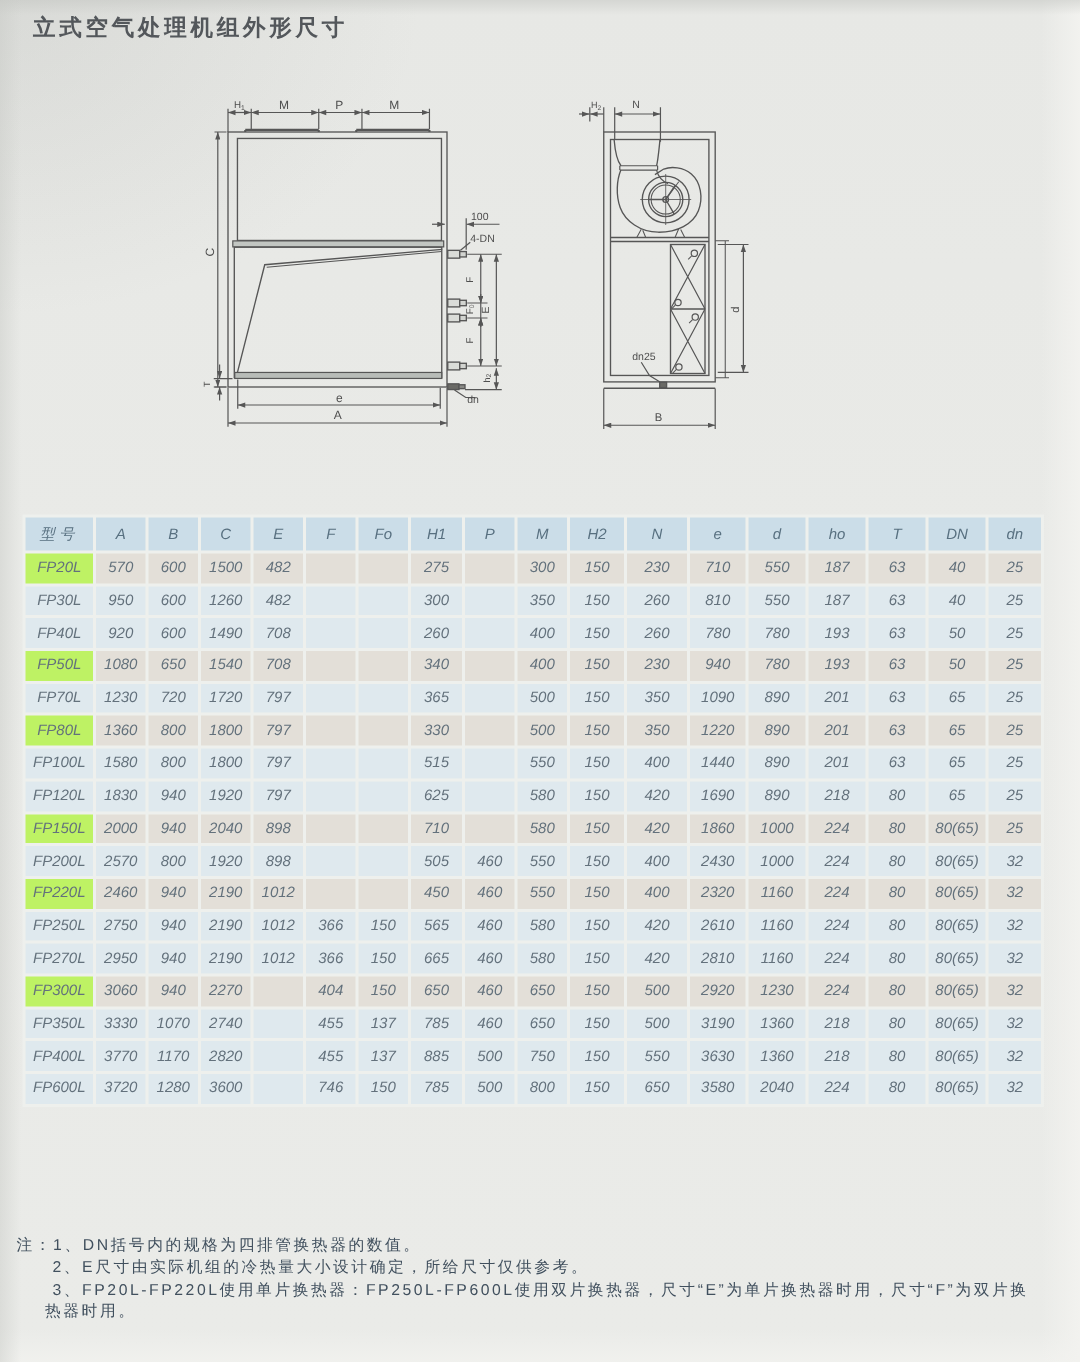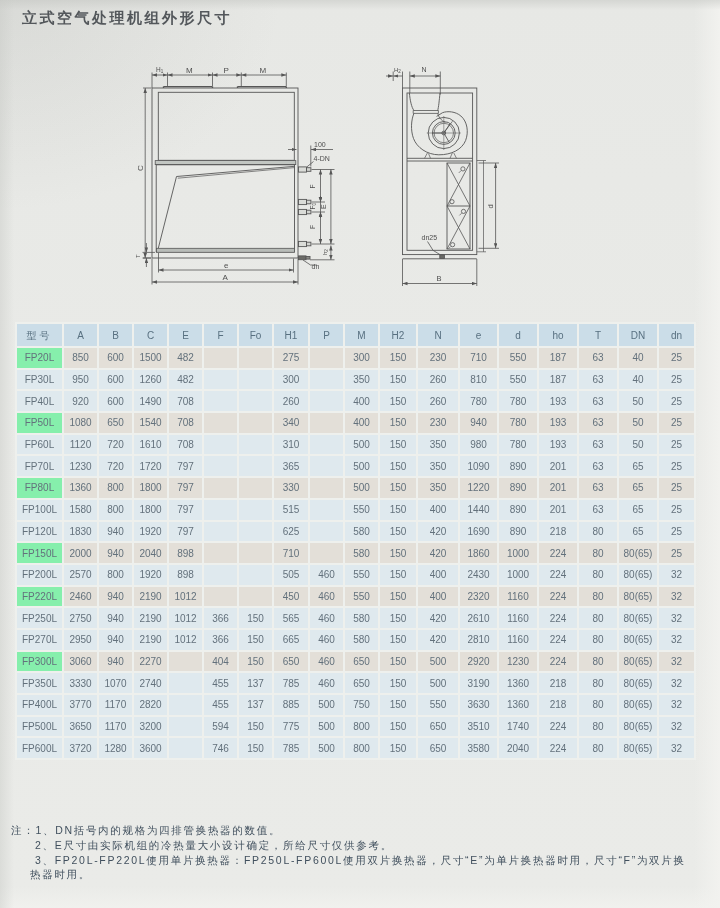--- a/index.html
+++ b/index.html
@@ -9,28 +9,28 @@
        background:#e9eae7;}
   #bg{position:absolute;left:0;top:0;width:720px;height:908px;
       background:
         linear-gradient(90deg, rgba(200,202,198,.45) 0px, rgba(200,202,198,0) 14px),
         linear-gradient(180deg, rgba(195,197,193,.5) 0px, rgba(195,197,193,0) 10px),
         radial-gradient(ellipse 400px 300px at 0% 0%, rgba(180,182,178,.28), rgba(180,182,178,0) 70%),
         linear-gradient(270deg, #f2f2ef 0px, rgba(242,242,239,0) 26px),
         linear-gradient(0deg, rgba(243,243,240,.7) 0px, rgba(243,243,240,0) 22px),
         linear-gradient(180deg,#e7e8e5 0%,#e9eae7 40%,#eaebe8 100%);}
   .t{position:absolute;white-space:nowrap;}
-  table{position:absolute;left:15px;top:322px;border-collapse:separate;border-spacing:2px;table-layout:fixed;background:#eef0ed;}
+  table{position:absolute;left:15px;top:343px;border-collapse:separate;border-spacing:2px;table-layout:fixed;background:#eef0ed;font-style:italic;}
   td{font-size:10px;color:#63717c;text-align:center;vertical-align:middle;padding:0;
      background:#dfe9ee;height:19.7px;line-height:11px;}
   tr.h td{background:#cbdde8;color:#587080;height:22px;font-size:10px;}
   tr.w td{background:#e3dfd8;}
   tr.b td{background:#dfe9ee;}
   td.m{background:#e2ebef;}
-  tr.w td.m{background:#86efac;}
+  tr.w td.m{background:#bef264;}
   .notes{position:absolute;left:11px;top:823px;width:760px;font-size:10.5px;
          color:#41505e;line-height:14.8px;letter-spacing:1.7px;}
 </style>
 </head>
 <body>
 
 <div id="bg"></div>
 <div id="soft">
 
 <div class="t" style="left:22px;top:9px;font-size:15px;font-weight:bold;color:#53575b;letter-spacing:2.5px;">立式空气处理机组外形尺寸</div>
@@ -280,21 +280,21 @@
           <td>e</td>
           <td>d</td>
           <td>ho</td>
           <td>T</td>
           <td>DN</td>
           <td>dn</td>
         </tr>
 
 <tr class="w">
           <td class="m">FP20L</td>
-          <td>850</td>
+          <td>570</td>
           <td>600</td>
           <td>1500</td>
           <td>482</td>
           <td></td>
           <td></td>
           <td>275</td>
           <td></td>
           <td>300</td>
           <td>150</td>
           <td>230</td>
@@ -362,40 +362,20 @@
           <td>150</td>
           <td>230</td>
           <td>940</td>
           <td>780</td>
           <td>193</td>
           <td>63</td>
           <td>50</td>
           <td>25</td>
         </tr>
 
-<tr class="b">
-          <td class="m">FP60L</td>
-          <td>1120</td>
-          <td>720</td>
-          <td>1610</td>
-          <td>708</td>
-          <td></td>
-          <td></td>
-          <td>310</td>
-          <td></td>
-          <td>500</td>
-          <td>150</td>
-          <td>350</td>
-          <td>980</td>
-          <td>780</td>
-          <td>193</td>
-          <td>63</td>
-          <td>50</td>
-          <td>25</td>
-        </tr>
 
 <tr class="b">
           <td class="m">FP70L</td>
           <td>1230</td>
           <td>720</td>
           <td>1720</td>
           <td>797</td>
           <td></td>
           <td></td>
           <td>365</td>
@@ -637,40 +617,20 @@
           <td>550</td>
           <td>3630</td>
           <td>1360</td>
           <td>218</td>
           <td>80</td>
           <td>80(65)</td>
           <td>32</td>
         </tr>
 
 
-<tr class="b">
-          <td class="m">FP500L</td>
-          <td>3650</td>
-          <td>1170</td>
-          <td>3200</td>
-          <td></td>
-          <td>594</td>
-          <td>150</td>
-          <td>775</td>
-          <td>500</td>
-          <td>800</td>
-          <td>150</td>
-          <td>650</td>
-          <td>3510</td>
-          <td>1740</td>
-          <td>224</td>
-          <td>80</td>
-          <td>80(65)</td>
-          <td>32</td>
-        </tr>
 
 <tr class="b">
           <td class="m">FP600L</td>
           <td>3720</td>
           <td>1280</td>
           <td>3600</td>
           <td></td>
           <td>746</td>
           <td>150</td>
           <td>785</td>

